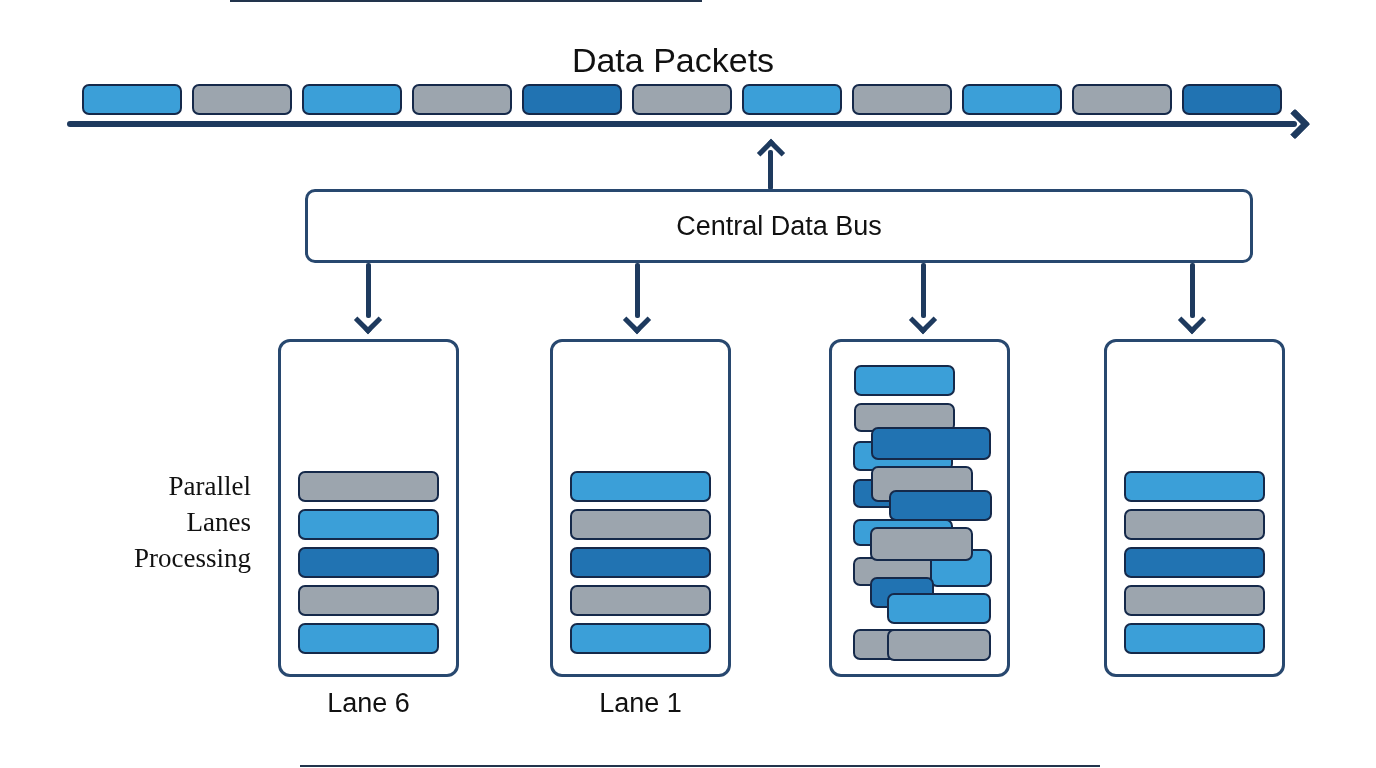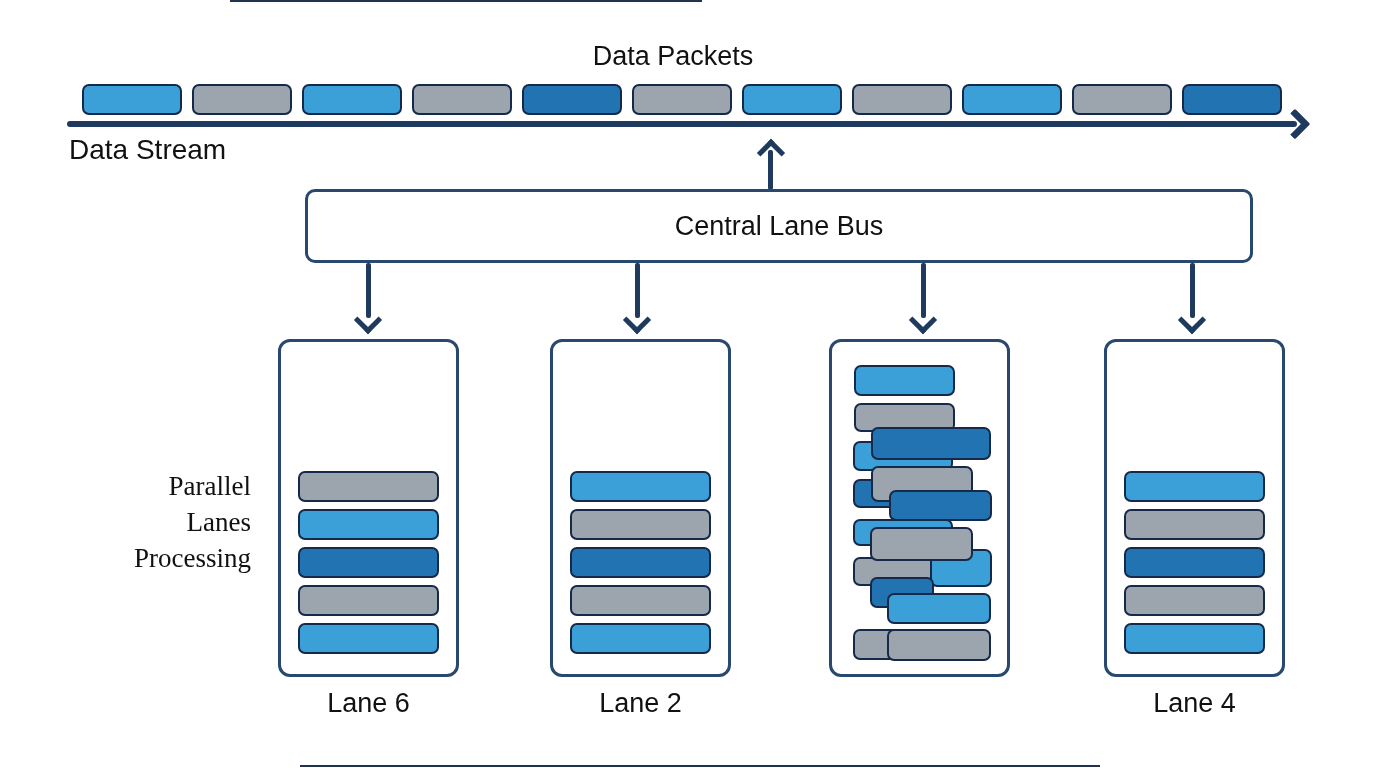--- a/index.html
+++ b/index.html
@@ -8,21 +8,21 @@
   }
   html,body{margin:0;padding:0;background:#ffffff;}
   .canvas{
     position:relative; width:1376px; height:768px; overflow:hidden;
     background:#ffffff; font-family:"Liberation Sans","DejaVu Sans",sans-serif; color:var(--text);
   }
   .edge-line{position:absolute;height:2px;background:#22344c;}
   .edge-line.top{left:230px;top:0;width:472px;}
   .edge-line.bottom{left:300px;top:765px;width:800px;}
 
-  .title{position:absolute;left:513px;top:41px;width:320px;text-align:center;font-size:27px;}
+  .title{position:absolute;left:513px;top:41px;width:320px;text-align:center;font-size:34px;}
   .stream-label{position:absolute;left:69px;top:134px;font-size:28px;}
 
   .stream-packets{position:absolute;left:82px;top:84px;display:flex;gap:10px;}
   .pkt{
     box-sizing:border-box;border:2px solid var(--pktBorder);border-radius:7px;
     background-image:linear-gradient(180deg,rgba(255,255,255,.16),rgba(0,0,0,.07));
   }
   .stream-packets .pkt{width:100px;height:31px;flex:none;}
 
   .stream-line{position:absolute;left:67px;top:121px;width:1230px;height:6px;background:var(--navy);border-radius:3px;}
@@ -75,27 +75,26 @@
       <div class="pkt" style="background: rgb(33, 115, 178);"></div>
       <div class="pkt" style="background: rgb(156, 165, 174);"></div>
       <div class="pkt" style="background: rgb(59, 159, 216);"></div>
       <div class="pkt" style="background: rgb(156, 165, 174);"></div>
       <div class="pkt" style="background: rgb(59, 159, 216);"></div>
       <div class="pkt" style="background: rgb(156, 165, 174);"></div>
       <div class="pkt" style="background: rgb(33, 115, 178);"></div>
     </div>
   <div class="stream-line"></div>
   <div class="chevron stream-head"></div>
-  <div class="stream-label">Data Stream</div>
 
   <div class="vline up-line"></div>
   <div class="chevron up-head"></div>
 
   <div class="bus-box">
-    <span>Central Lane Bus</span>
+    <span>Central Data Bus</span>
   </div>
 
   <div class="vline down-line arrow-1"></div>
   <div class="chevron down-head head-1"></div>
   <div class="vline down-line arrow-2"></div>
   <div class="chevron down-head head-2"></div>
   <div class="vline down-line arrow-3"></div>
   <div class="chevron down-head head-3"></div>
   <div class="vline down-line arrow-4"></div>
   <div class="chevron down-head head-4"></div>
@@ -147,15 +146,14 @@
     <div class="lane-bars">
         <div class="pkt" style="background: rgb(59, 159, 216);"></div>
         <div class="pkt" style="background: rgb(156, 165, 174);"></div>
         <div class="pkt" style="background: rgb(33, 115, 178);"></div>
         <div class="pkt" style="background: rgb(156, 165, 174);"></div>
         <div class="pkt" style="background: rgb(59, 159, 216);"></div>
       </div>
   </div>
 
   <div class="lane-label l1">Lane 6</div>
-  <div class="lane-label l2">Lane 2</div>
-  <div class="lane-label l4">Lane 4</div>
+  <div class="lane-label l2">Lane 1</div>
 </div>
 
 </body></html>

